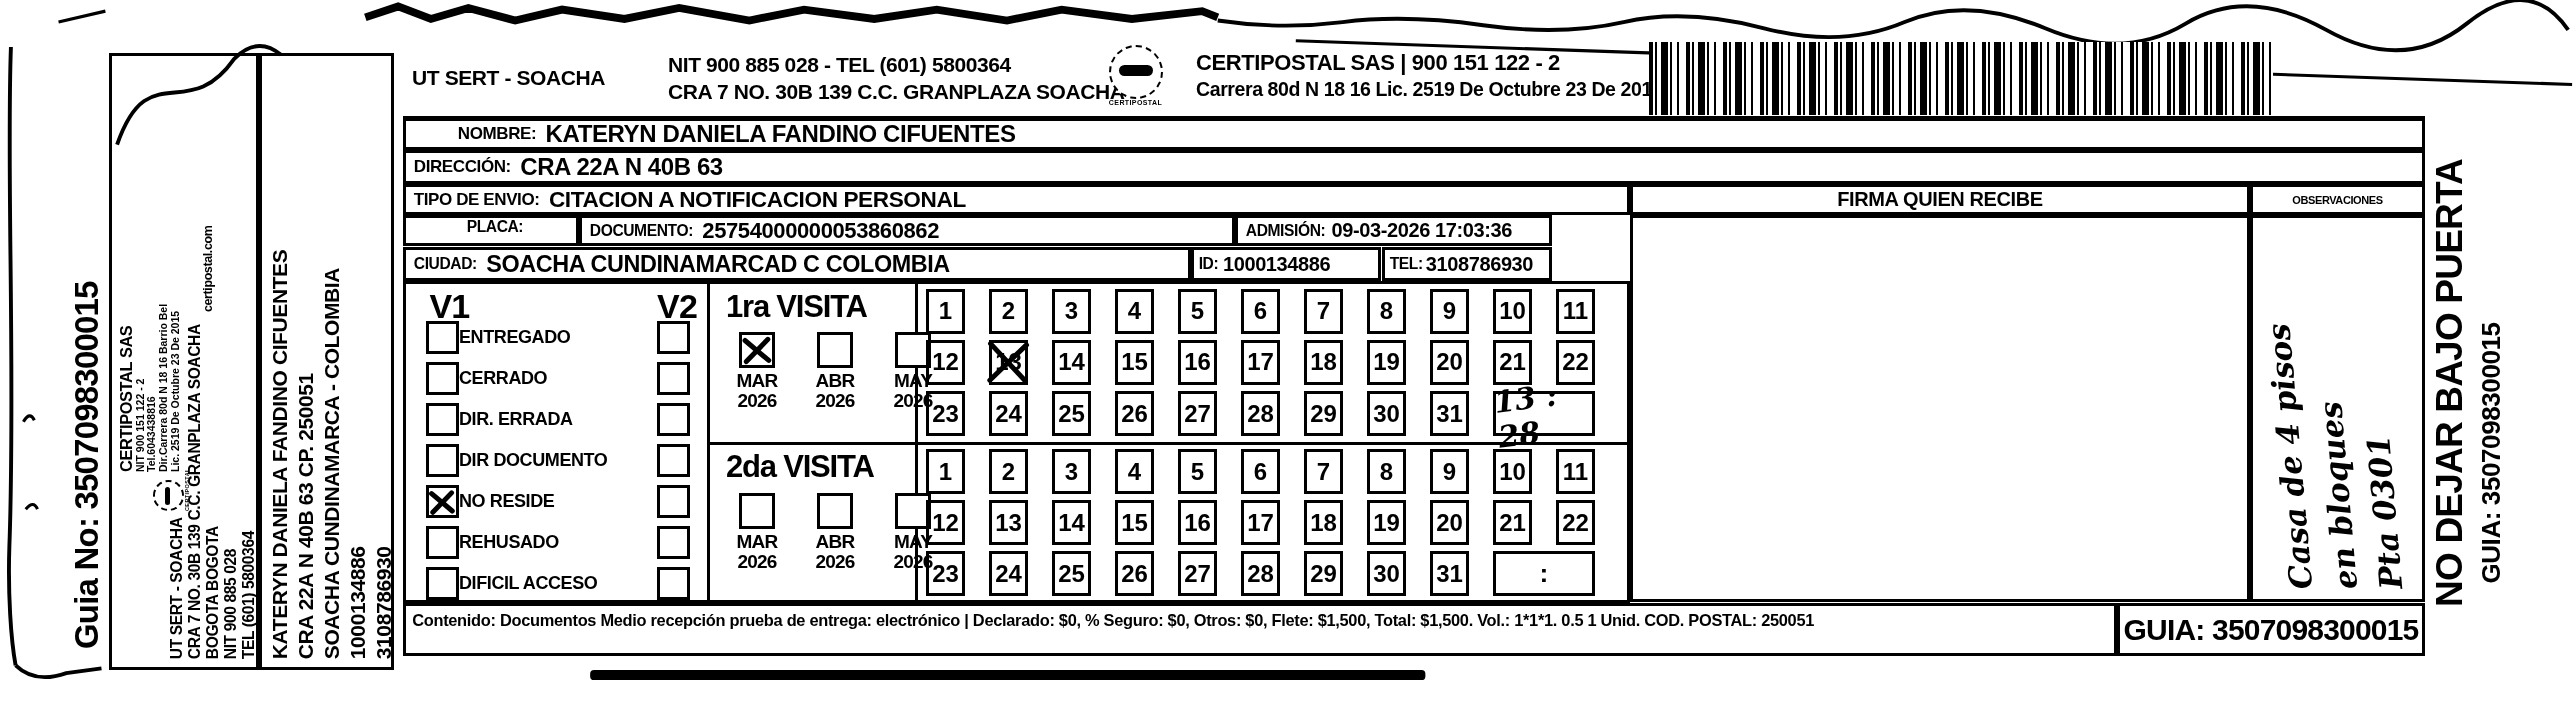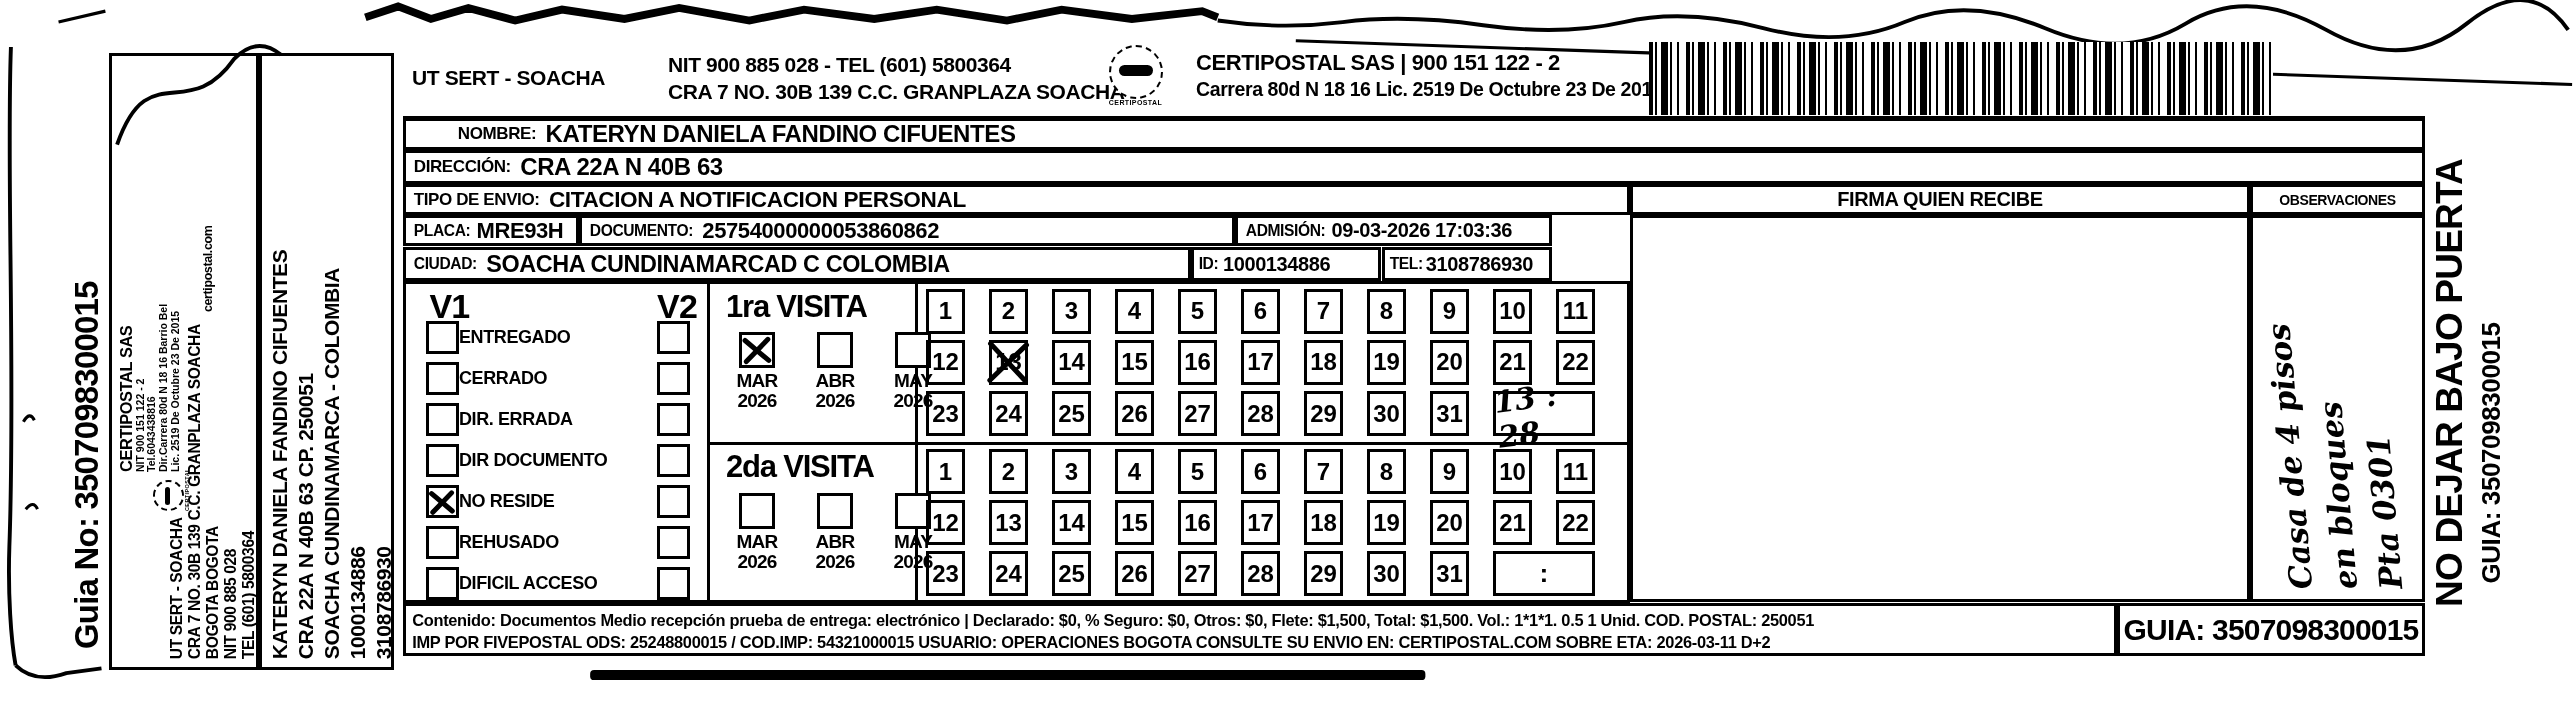--- a/index.html
+++ b/index.html
@@ -126,25 +126,25 @@
   <div class="cell" style="left:403px;top:184px;width:1227px;height:31px;">
     <div class="fr">
         <span class="flab">TIPO DE ENVIO:</span>
       <span class="fval" style="font-size:22.6px;">CITACION A NOTIFICACION PERSONAL</span>
       </div>
   </div>
   <div class="cell" style="left:1630px;top:184px;width:620px;height:31px;">
     <div class="hdr-center" style="font-size:20px;letter-spacing:-0.4px;">FIRMA QUIEN RECIBE</div>
   </div>
   <div class="cell" style="left:2250px;top:184px;width:175px;height:31px;">
-    <div class="hdr-center" style="font-size:14px;letter-spacing:-0.4px;">OBSERVACIONES</div>
+    <div class="hdr-center" style="font-size:11px;letter-spacing:-0.4px;">OBSERVACIONES</div>
   </div>
 
   <div class="cell" style="left:403px;top:215px;width:176px;height:31px;">
-    <div class="fr" style="gap:6.2px;">
+    <div class="fr" style="gap:6.2px;flex-direction:column;">
         <span class="flab sm">PLACA:</span>
       <span class="fval" style="font-size:22px;">MRE93H</span>
       </div>
   </div>
   <div class="cell" style="left:579px;top:215px;width:656px;height:31px;">
     <div class="fr">
         <span class="flab sm">DOCUMENTO:</span>
       <span class="fval" style="font-size:22px;">25754000000053860862</span>
       </div>
   </div>
@@ -345,21 +345,20 @@
   <div class="cell" style="left:1630px;top:215px;width:620px;height:387px;"></div>
   <div class="cell" style="left:2250px;top:215px;width:175px;height:387px;"></div>
   <div class="rot hand" id="obs-hand" style="left:2258px;top:590px;width:375px;height:148px;padding-top:4.7px;">
       <div class="hline">Casa de 4 pisos</div>
       <div class="hline">en bloques</div>
       <div class="hline">Pta 0301</div>
     </div>
 
   <div class="cell" style="left:403px;top:603px;width:1714px;height:53px;">
     <div class="abs footline" style="left:6.2px;top:4.7px;">Contenido: Documentos Medio recepción prueba de entrega: electrónico | Declarado: $0, % Seguro: $0, Otros: $0, Flete: $1,500, Total: $1,500. Vol.: 1*1*1. 0.5  1 Unid. COD. POSTAL: 250051</div>
-    <div class="abs footline" style="left:6.2px;top:26.5px;">IMP POR FIVEPOSTAL ODS: 25248800015 / COD.IMP: 54321000015 USUARIO: OPERACIONES BOGOTA CONSULTE SU ENVIO EN: CERTIPOSTAL.COM SOBRE ETA: 2026-03-11 D+2</div>
   </div>
   <div class="cell" style="left:2117px;top:603px;width:308px;height:53px;">
     <div class="hdr-center" style="font-size:30px;letter-spacing:-0.8px;">GUIA: 3507098300015</div>
   </div>
 
   <div class="rot" style="left:2429px;top:607px;width:515px;height:134px;">
     <div style="font-weight:bold;font-size:37px;letter-spacing:-0.8px;white-space:nowrap;">NO DEJAR BAJO PUERTA</div>
     <div style="font-weight:bold;font-size:26px;letter-spacing:-0.4px;white-space:nowrap;padding-left:23.4px;margin-top:4.7px;">GUIA: 3507098300015</div>
   </div>
 

